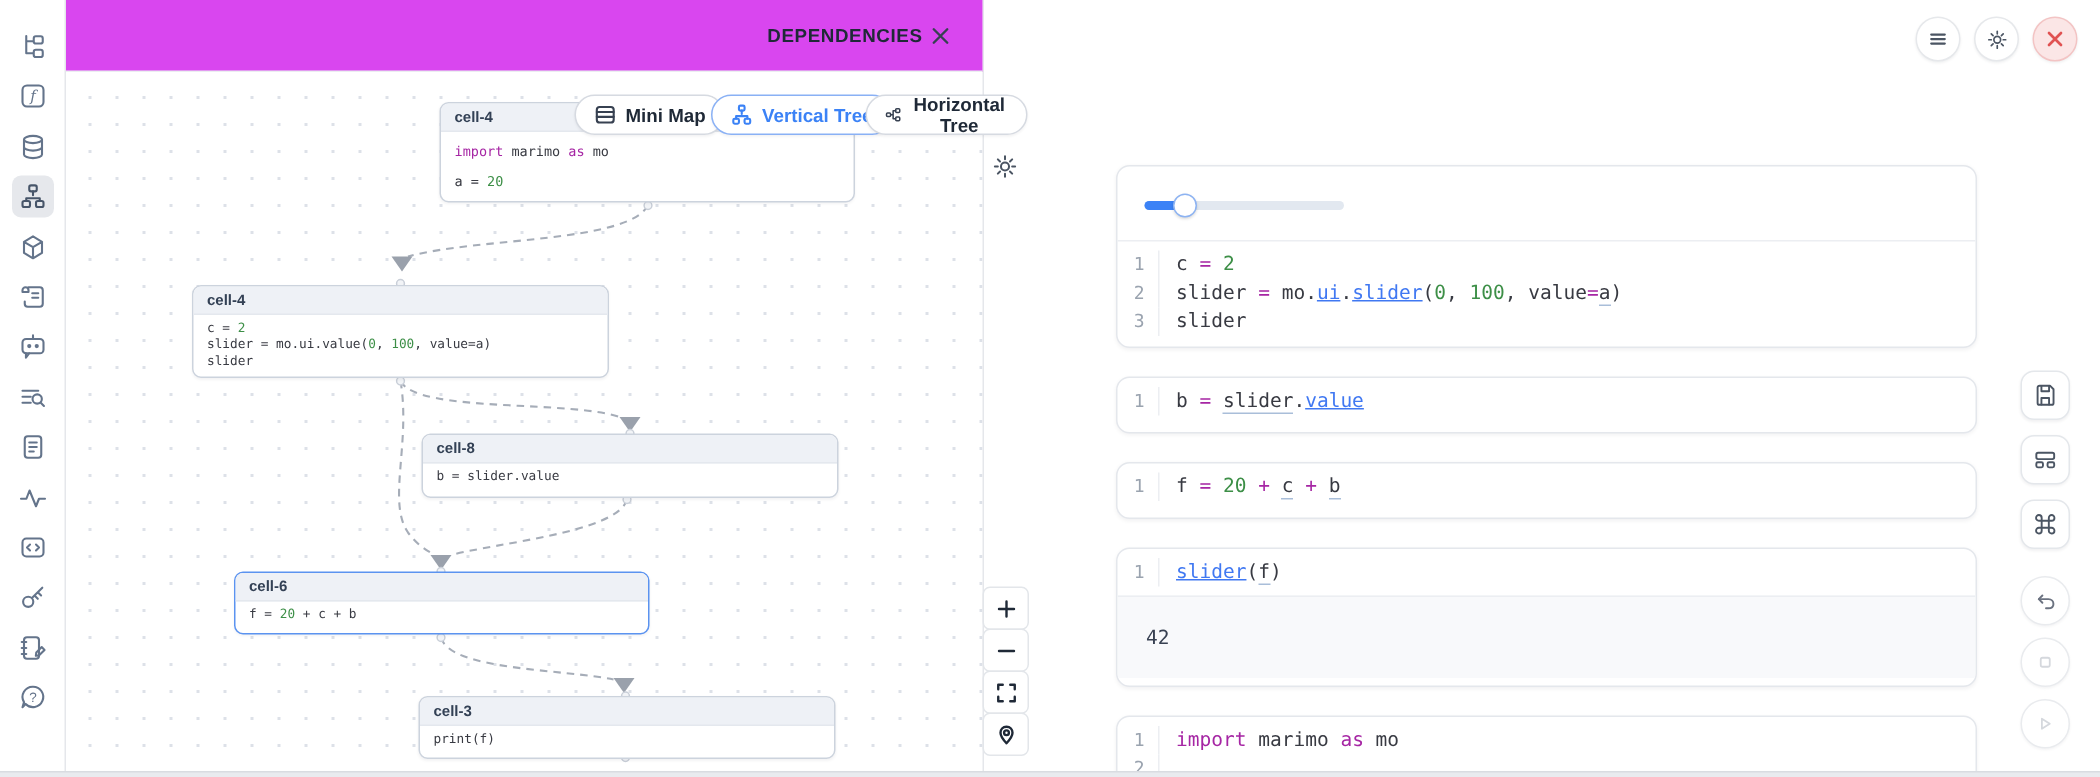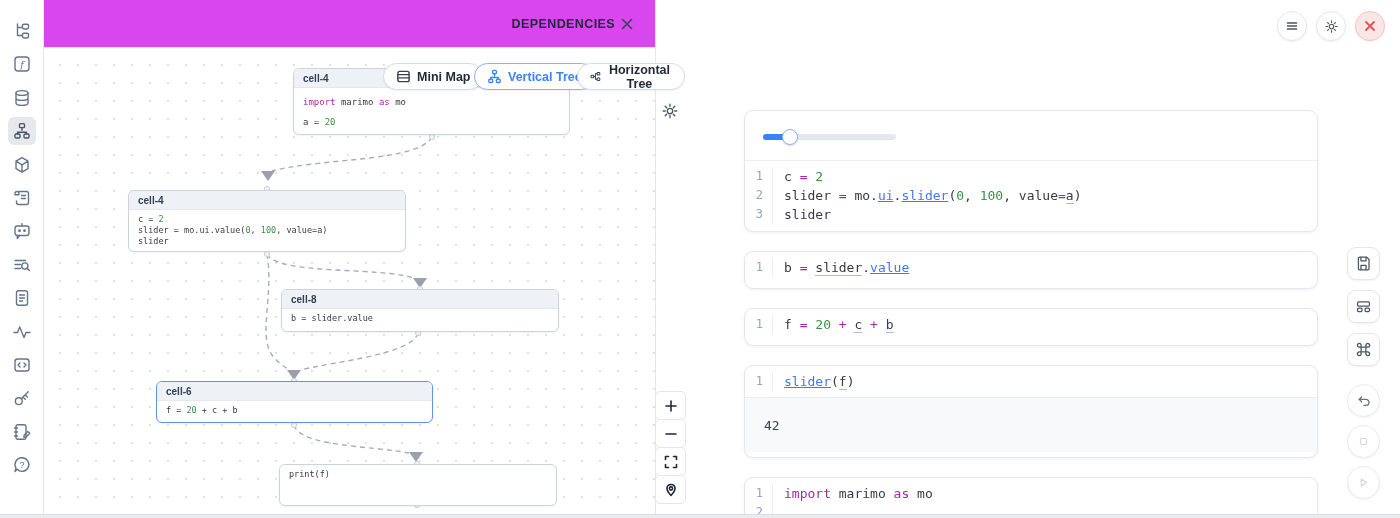--- a/index.html
+++ b/index.html
@@ -264,20 +264,21 @@
               <div class="gl"><span class="tk-p">b = slider.value</span></div>
             </div>
           </div>
           <div class="gnode selected" style="left: 111px; top: 333px; width: 277px; height: 42px;">
             <div class="gnode-header">cell-6</div>
             <div class="gnode-body" style="font-size: 8.5px; line-height: 11px;">
               <div class="gl"><span class="tk-p">f = </span><span class="tk-n">20</span><span class="tk-p"> + c + b</span></div>
             </div>
           </div>
           <div class="gnode" style="left: 234px; top: 416px; width: 278px; height: 42px;">
+            <div class="gnode-header">cell-3</div>
             <div class="gnode-body" style="font-size: 8.5px; line-height: 11px;">
               <div class="gl"><span class="tk-p">print(f)</span></div>
             </div>
           </div>
         </div>
     </div>
 
     <button class="tbtn" style="left:339px">
       <svg width="15" height="15" viewBox="0 0 16 16">
         <rect x="2" y="2.5" width="12" height="11" rx="2"></rect>

